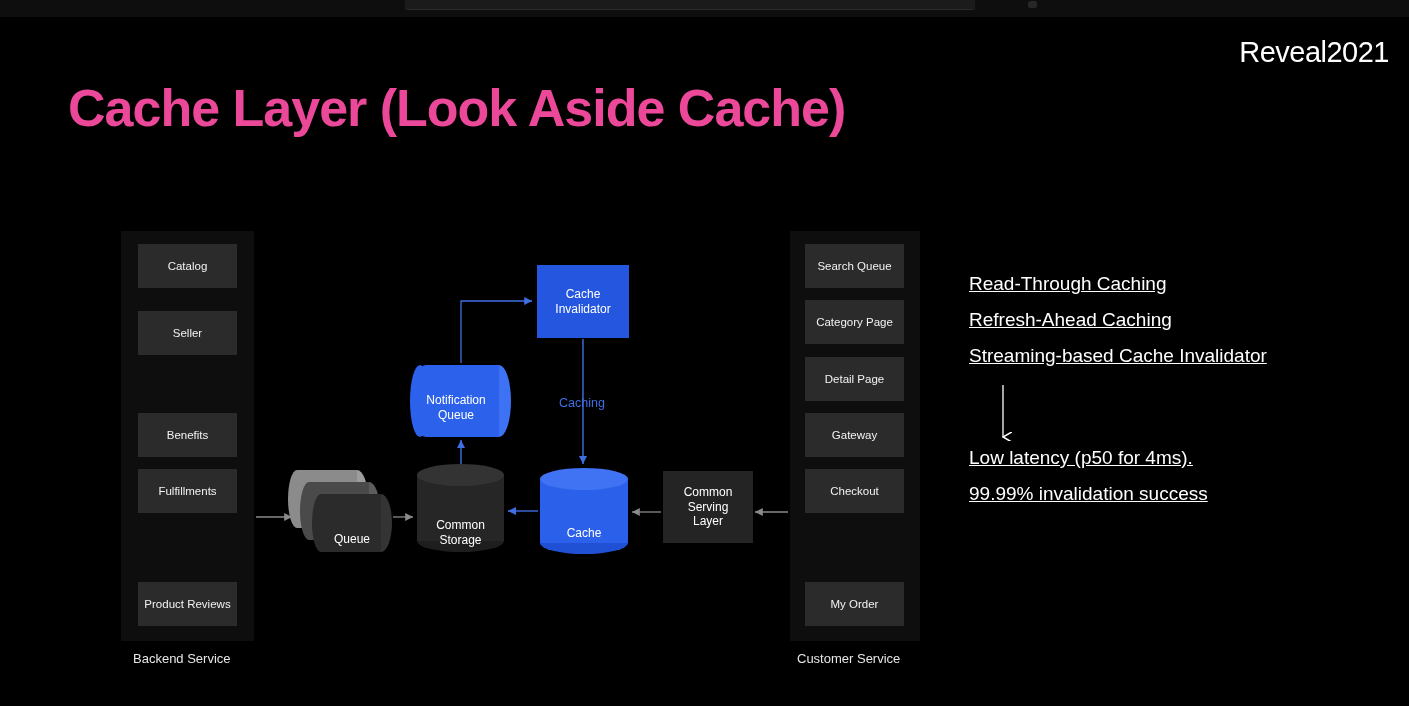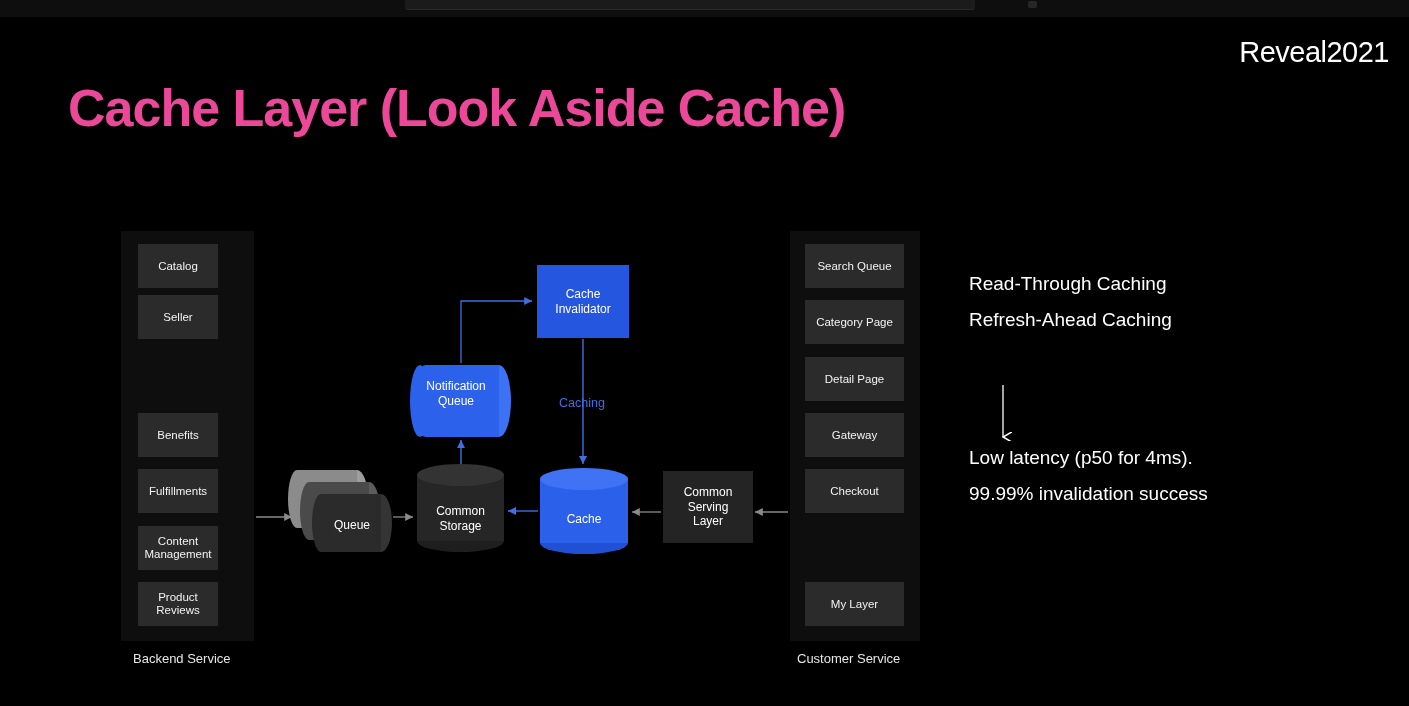--- a/index.html
+++ b/index.html
@@ -75,21 +75,21 @@
     background: #2b2b2b;
     color: #f2f2f2;
     font-size: 11.5px;
     line-height: 13px;
     display: flex;
     align-items: center;
     justify-content: center;
     text-align: center;
     box-sizing: border-box;
     left: 17px;
-    width: 80px;
+    width: 99px;
     height: 44px;
   }
   #panel-customer .service-box { left: 15px; width: 99px; }
 
   .panel-caption {
     position: absolute;
     color: #e6e6e6;
     font-size: 13px;
     white-space: nowrap;
   }
@@ -99,20 +99,21 @@
   
   .node-label {
     position: absolute;
     color: #ffffff;
     font-size: 12px;
     line-height: 14.5px;
     text-align: center;
     white-space: pre-line;
     pointer-events: none;
     z-index: 6;
+    margin-top: 14px;
   }
 
   
   .rect-node {
     position: absolute;
     box-sizing: border-box;
     display: flex;
     align-items: center;
     justify-content: center;
     text-align: center;
@@ -204,20 +205,21 @@
     z-index: 6;
     white-space: nowrap;
   }
 
   
   .bullet {
     position: absolute;
     color: #ffffff;
     font-size: 19px;
     white-space: nowrap;
+    text-decoration: underline;
   }
   #bullet-0 { left: 969px; top: 273px; }
   #bullet-1 { left: 969px; top: 309px; }
   #bullet-2 { left: 969px; top: 345px; }
   #result-0 { left: 969px; top: 447px; }
   #result-1 { left: 969px; top: 483px; }
   #down-arrow-svg {
     position: absolute;
     left: 995px; top: 385px;
     width: 20px; height: 56px;
@@ -231,38 +233,36 @@
   <div class="chrome-bar">
     <div class="chrome-urlbar"></div>
     <div class="chrome-dot"></div>
   </div>
 
   <div class="brand">Reveal2021</div>
   <div class="slide-title">Cache Layer (Look Aside Cache)</div>
 
   <div class="service-panel" id="panel-backend">
     <div class="service-box" style="top:13px">Catalog</div>
-    <div class="service-box" style="top:64px">Seller</div>
+    <div class="service-box" style="top:80px">Seller</div>
     <div class="service-box" style="top:182px">Benefits</div>
     <div class="service-box" style="top:238px">Fulfillments</div>
-    <div class="service-box" style="top:295px">Content
-Management</div>
     <div class="service-box" style="top:351px">Product
 Reviews</div>
   </div>
   <div class="panel-caption" id="caption-backend">Backend Service</div>
 
   <div class="service-panel" id="panel-customer">
     <div class="service-box" style="top:13px">Search Queue</div>
     <div class="service-box" style="top:69px">Category
 Page</div>
     <div class="service-box" style="top:126px">Detail Page</div>
     <div class="service-box" style="top:182px">Gateway</div>
     <div class="service-box" style="top:238px">Checkout</div>
-    <div class="service-box" style="top:351px">My Layer</div>
+    <div class="service-box" style="top:351px">My Order</div>
   </div>
   <div class="panel-caption" id="caption-customer">Customer Service</div>
 
   <svg id="connectors">
     <defs>
       <marker id="arrow-gray" markerWidth="7" markerHeight="7" refX="6" refY="3" orient="auto">
         <path d="M0,0 L6,3 L0,6 z" fill="#8a8a8a"></path>
       </marker>
       <marker id="arrow-blue" markerWidth="7" markerHeight="7" refX="6" refY="3" orient="auto">
         <path d="M0,0 L6,3 L0,6 z" fill="#3f6fe2"></path>
@@ -331,20 +331,21 @@
       <div class="body"></div>
       <div class="capL"></div>
     </div>
   </div>
   <div class="node-label" style="left:312px; top:518px; width:80px;">Queue</div>
 
   <div class="update-label">Caching</div>
 
   <div class="bullet" id="bullet-0">Read-Through Caching</div>
   <div class="bullet" id="bullet-1">Refresh-Ahead Caching</div>
+  <div class="bullet" id="bullet-2">Streaming-based Cache Invalidator</div>
 
   <svg id="down-arrow-svg">
     <defs>
       <marker id="arrow-white" markerWidth="8" markerHeight="8" refX="4" refY="7" orient="auto">
         <path d="M0,0 L4,7 L8,0" fill="none" stroke="#ffffff" stroke-width="1.2"></path>
       </marker>
     </defs>
     <line x1="8" y1="0" x2="8" y2="52" stroke="#ffffff" stroke-width="1.3" marker-end="url(#arrow-white)"></line>
   </svg>
 

